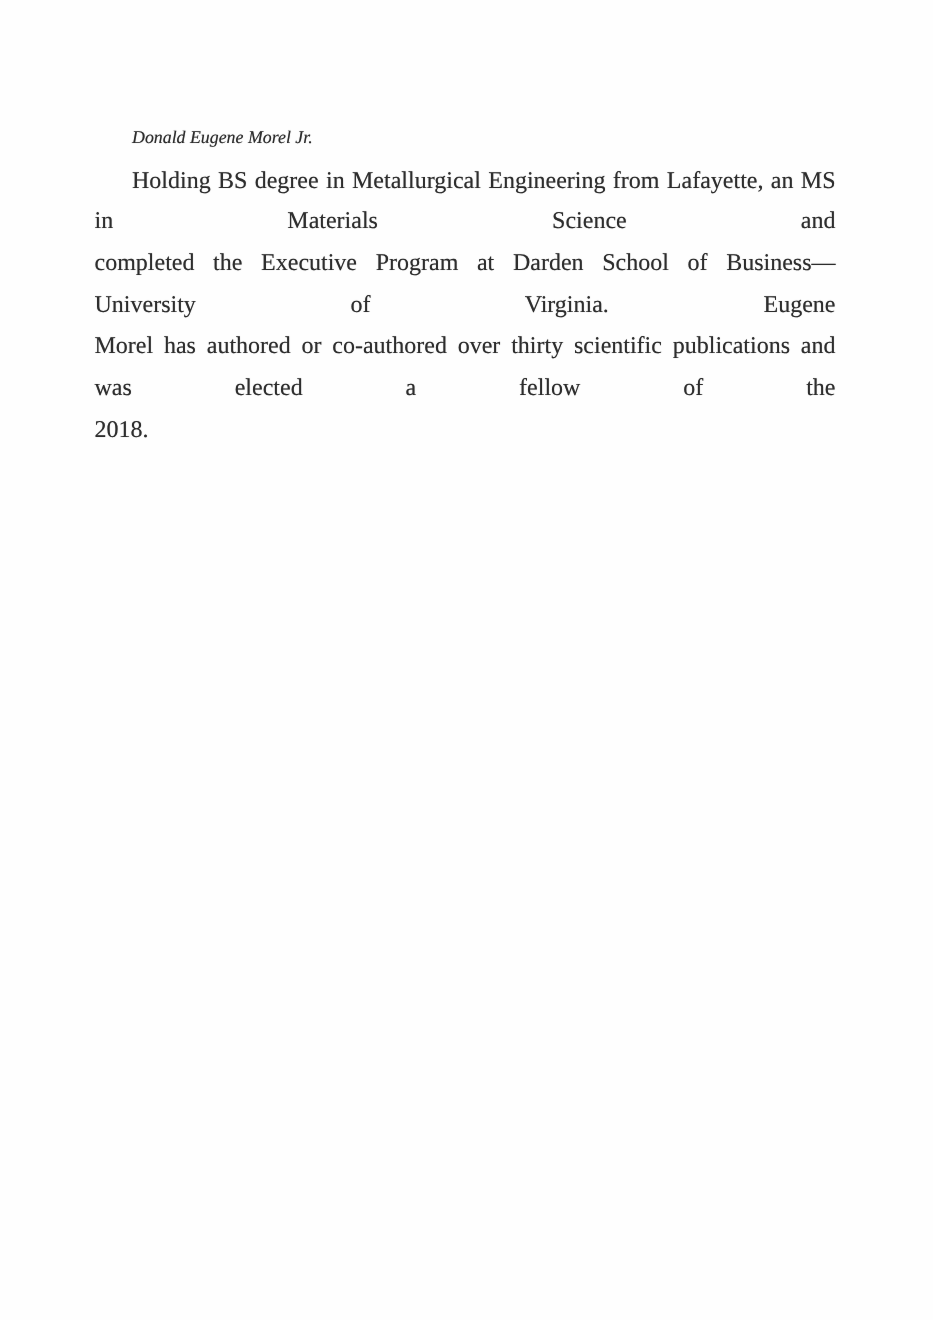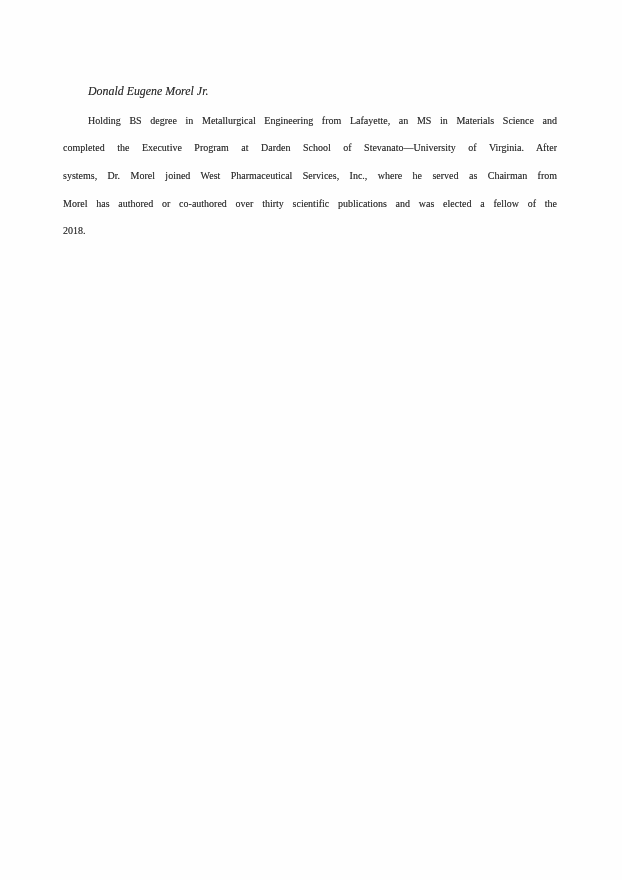--- a/index.html
+++ b/index.html
@@ -28,21 +28,21 @@
     line-height: 27.65px;
     text-indent: 25px;
     white-space: nowrap;
     text-shadow: 0 0 0.6px rgba(46,46,46,0.55);
   }
   .bio {
     margin-top: 1px;
   }
   .line {
     margin: 0;
-    font-size: 10px;
+    font-size: 16px;
     line-height: 27.65px;
     text-align: justify;
     text-align-last: justify;
     text-shadow: 0 0 0.6px rgba(46,46,46,0.55);
   }
   .line.indent {
     text-indent: 25px;
   }
   .line.last {
     text-align: right;
@@ -50,19 +50,18 @@
   }
 </style>
 </head>
 <body>
 
 <div class="page">
   <div class="text-block">
     <div class="author">Donald Eugene Morel Jr.</div>
     <div class="bio">
       <p class="line indent">Holding BS degree in Metallurgical Engineering from Lafayette, an MS in Materials Science and</p>
-      <p class="line">completed the Executive Program at Darden School of Stevanato—University of Virginia. After</p>
-      <p class="line">systems, Dr. Morel joined West Pharmaceutical Services, Inc., where he served as Chairman from</p>
+      <p class="line">completed the Executive Program at Darden School of Business—University of Virginia. Eugene</p>
       <p class="line">Morel has authored or co-authored over thirty scientific publications and was elected a fellow of the</p>
       <p class="line last">2018.</p>
     </div>
   </div>
 </div>
 
 </body></html>

